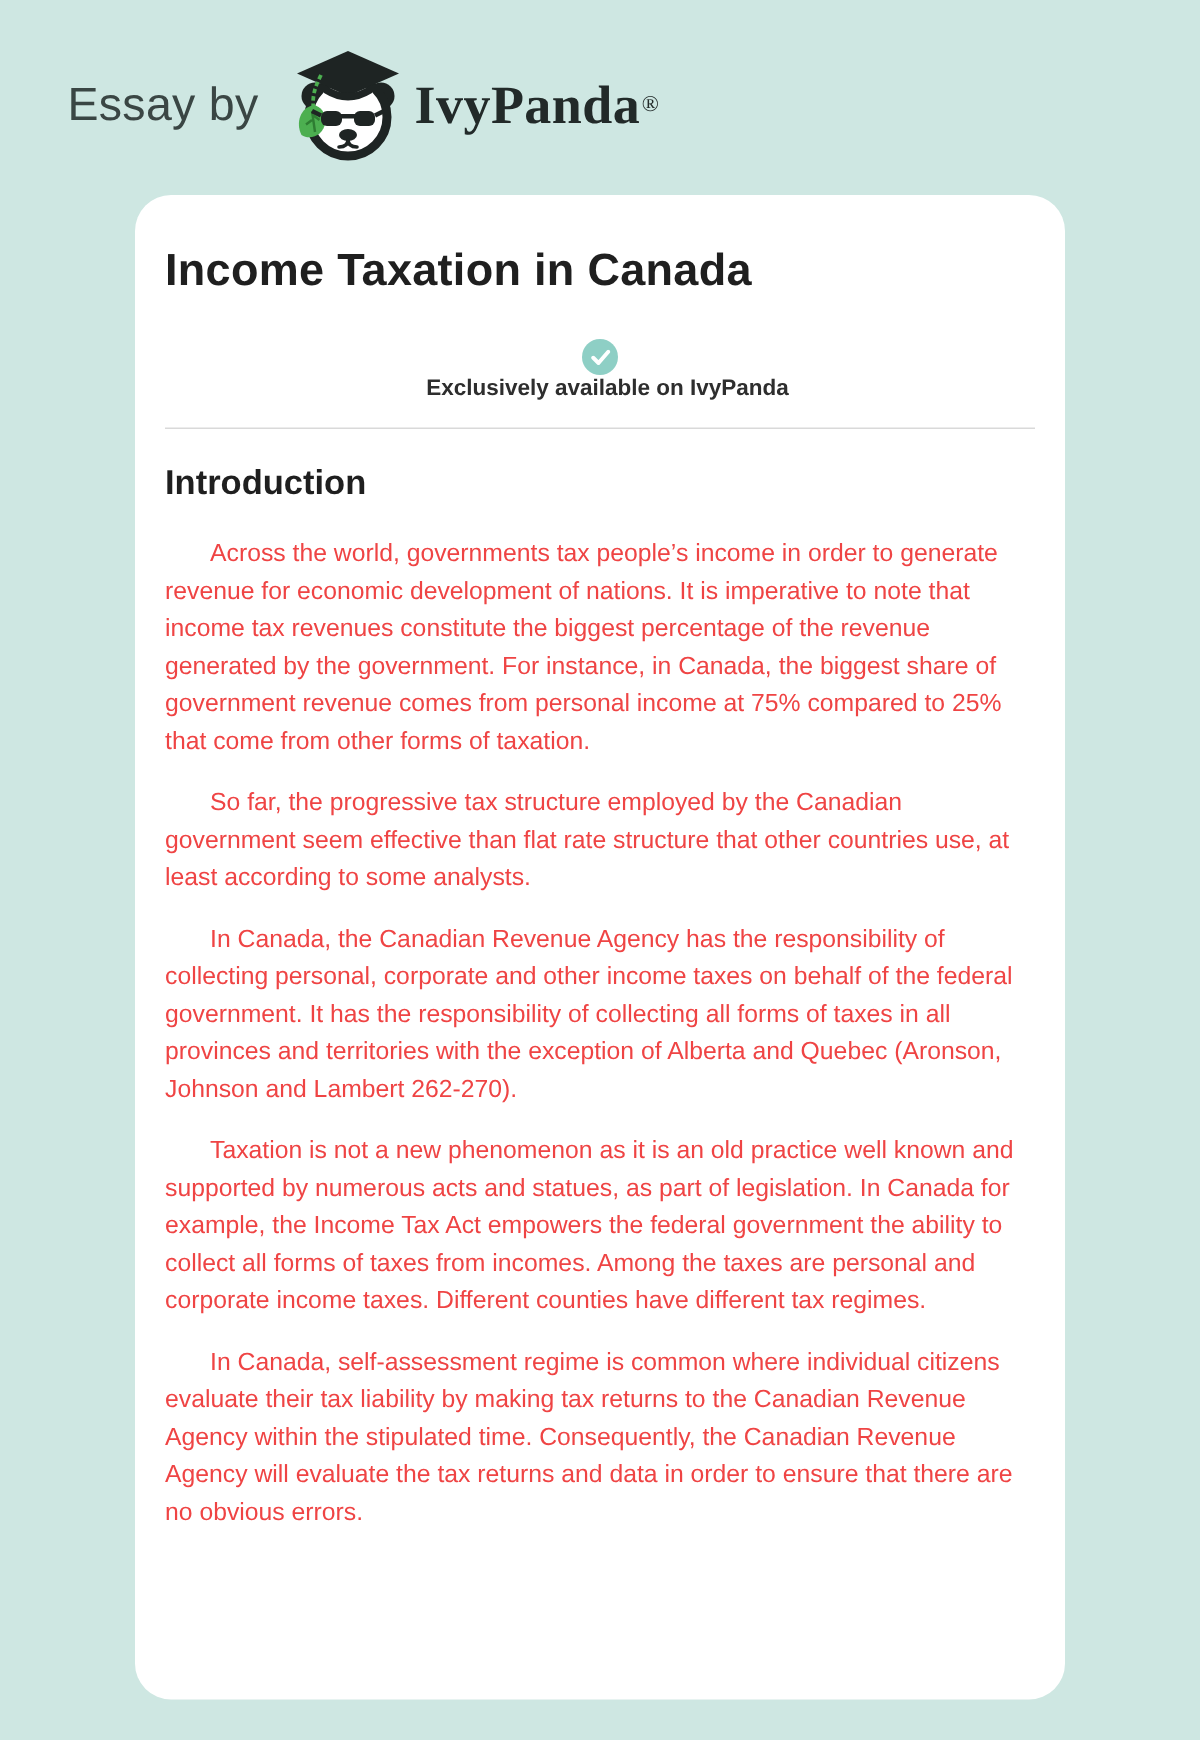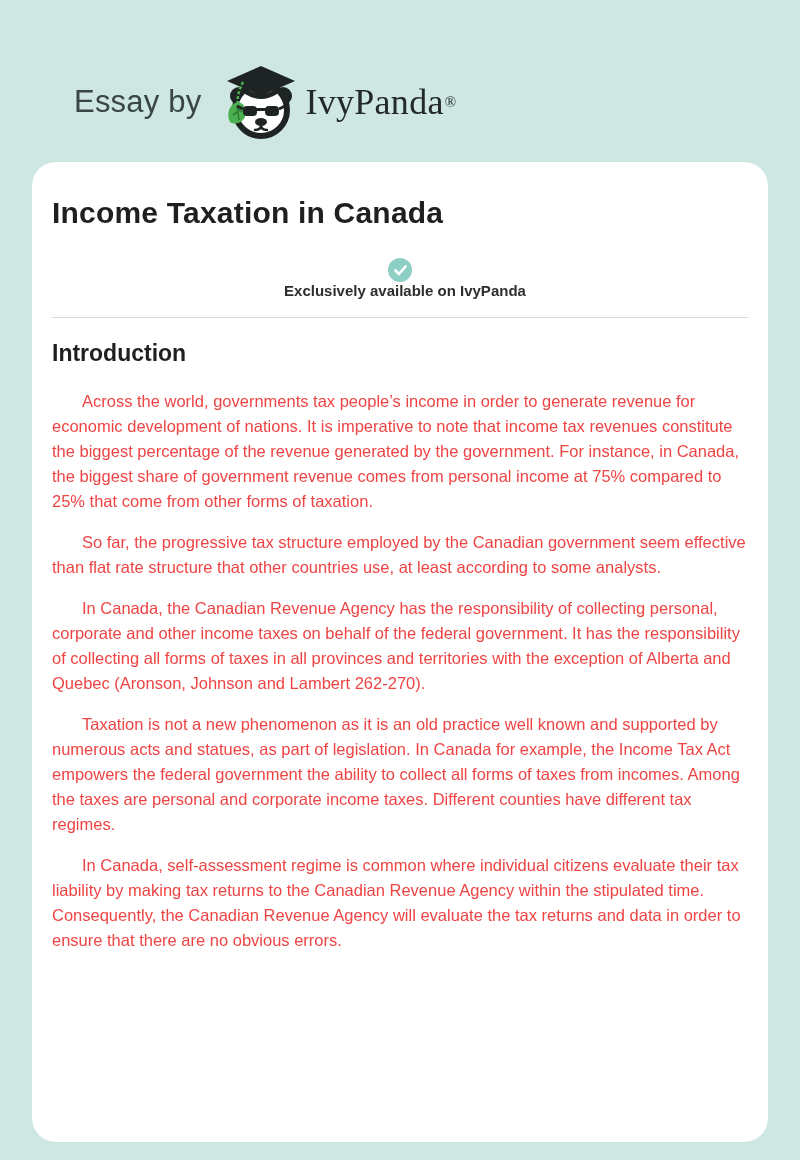--- a/index.html
+++ b/index.html
@@ -9,56 +9,55 @@
   }
   body {
     min-height: 1160px;
     background: #cee7e2;
   }
 
   
   .site-header {
     display: flex;
     align-items: center;
-    padding: 28px 0 18px 74px;
+    padding: 28px 0 18px 45px;
     height: 130px;
-    margin-top: 32px;
   }
   .essay-by {
     font-size: 31px;
     font-weight: 400;
     color: #3a4644;
     letter-spacing: 0.2px;
   }
   .logo-wrap {
     margin-left: 20px;
     display: flex;
     align-items: center;
   }
   .logo-svg { display: block; }
   .brand-name {
     font-family: "Liberation Serif", serif;
-    font-weight: 400;
+    font-weight: 700;
     font-size: 36px;
     color: #222a29;
     margin-left: 6px;
     letter-spacing: 0.3px;
   }
   .reg-mark {
     font-family: "Liberation Serif", serif;
     font-weight: 400;
     font-size: 15px;
     color: #222a29;
     vertical-align: super;
     margin-left: 1px;
   }
 
   
   .essay-card {
-    width: 736px;
+    width: 620px;
     margin: 0 auto;
     background: #ffffff;
     border-radius: 24px;
     padding: 34px 20px 96px 20px;
     min-height: 980px;
   }
   .essay-title {
     font-size: 30px;
     font-weight: 700;
     color: #1f1f1f;

